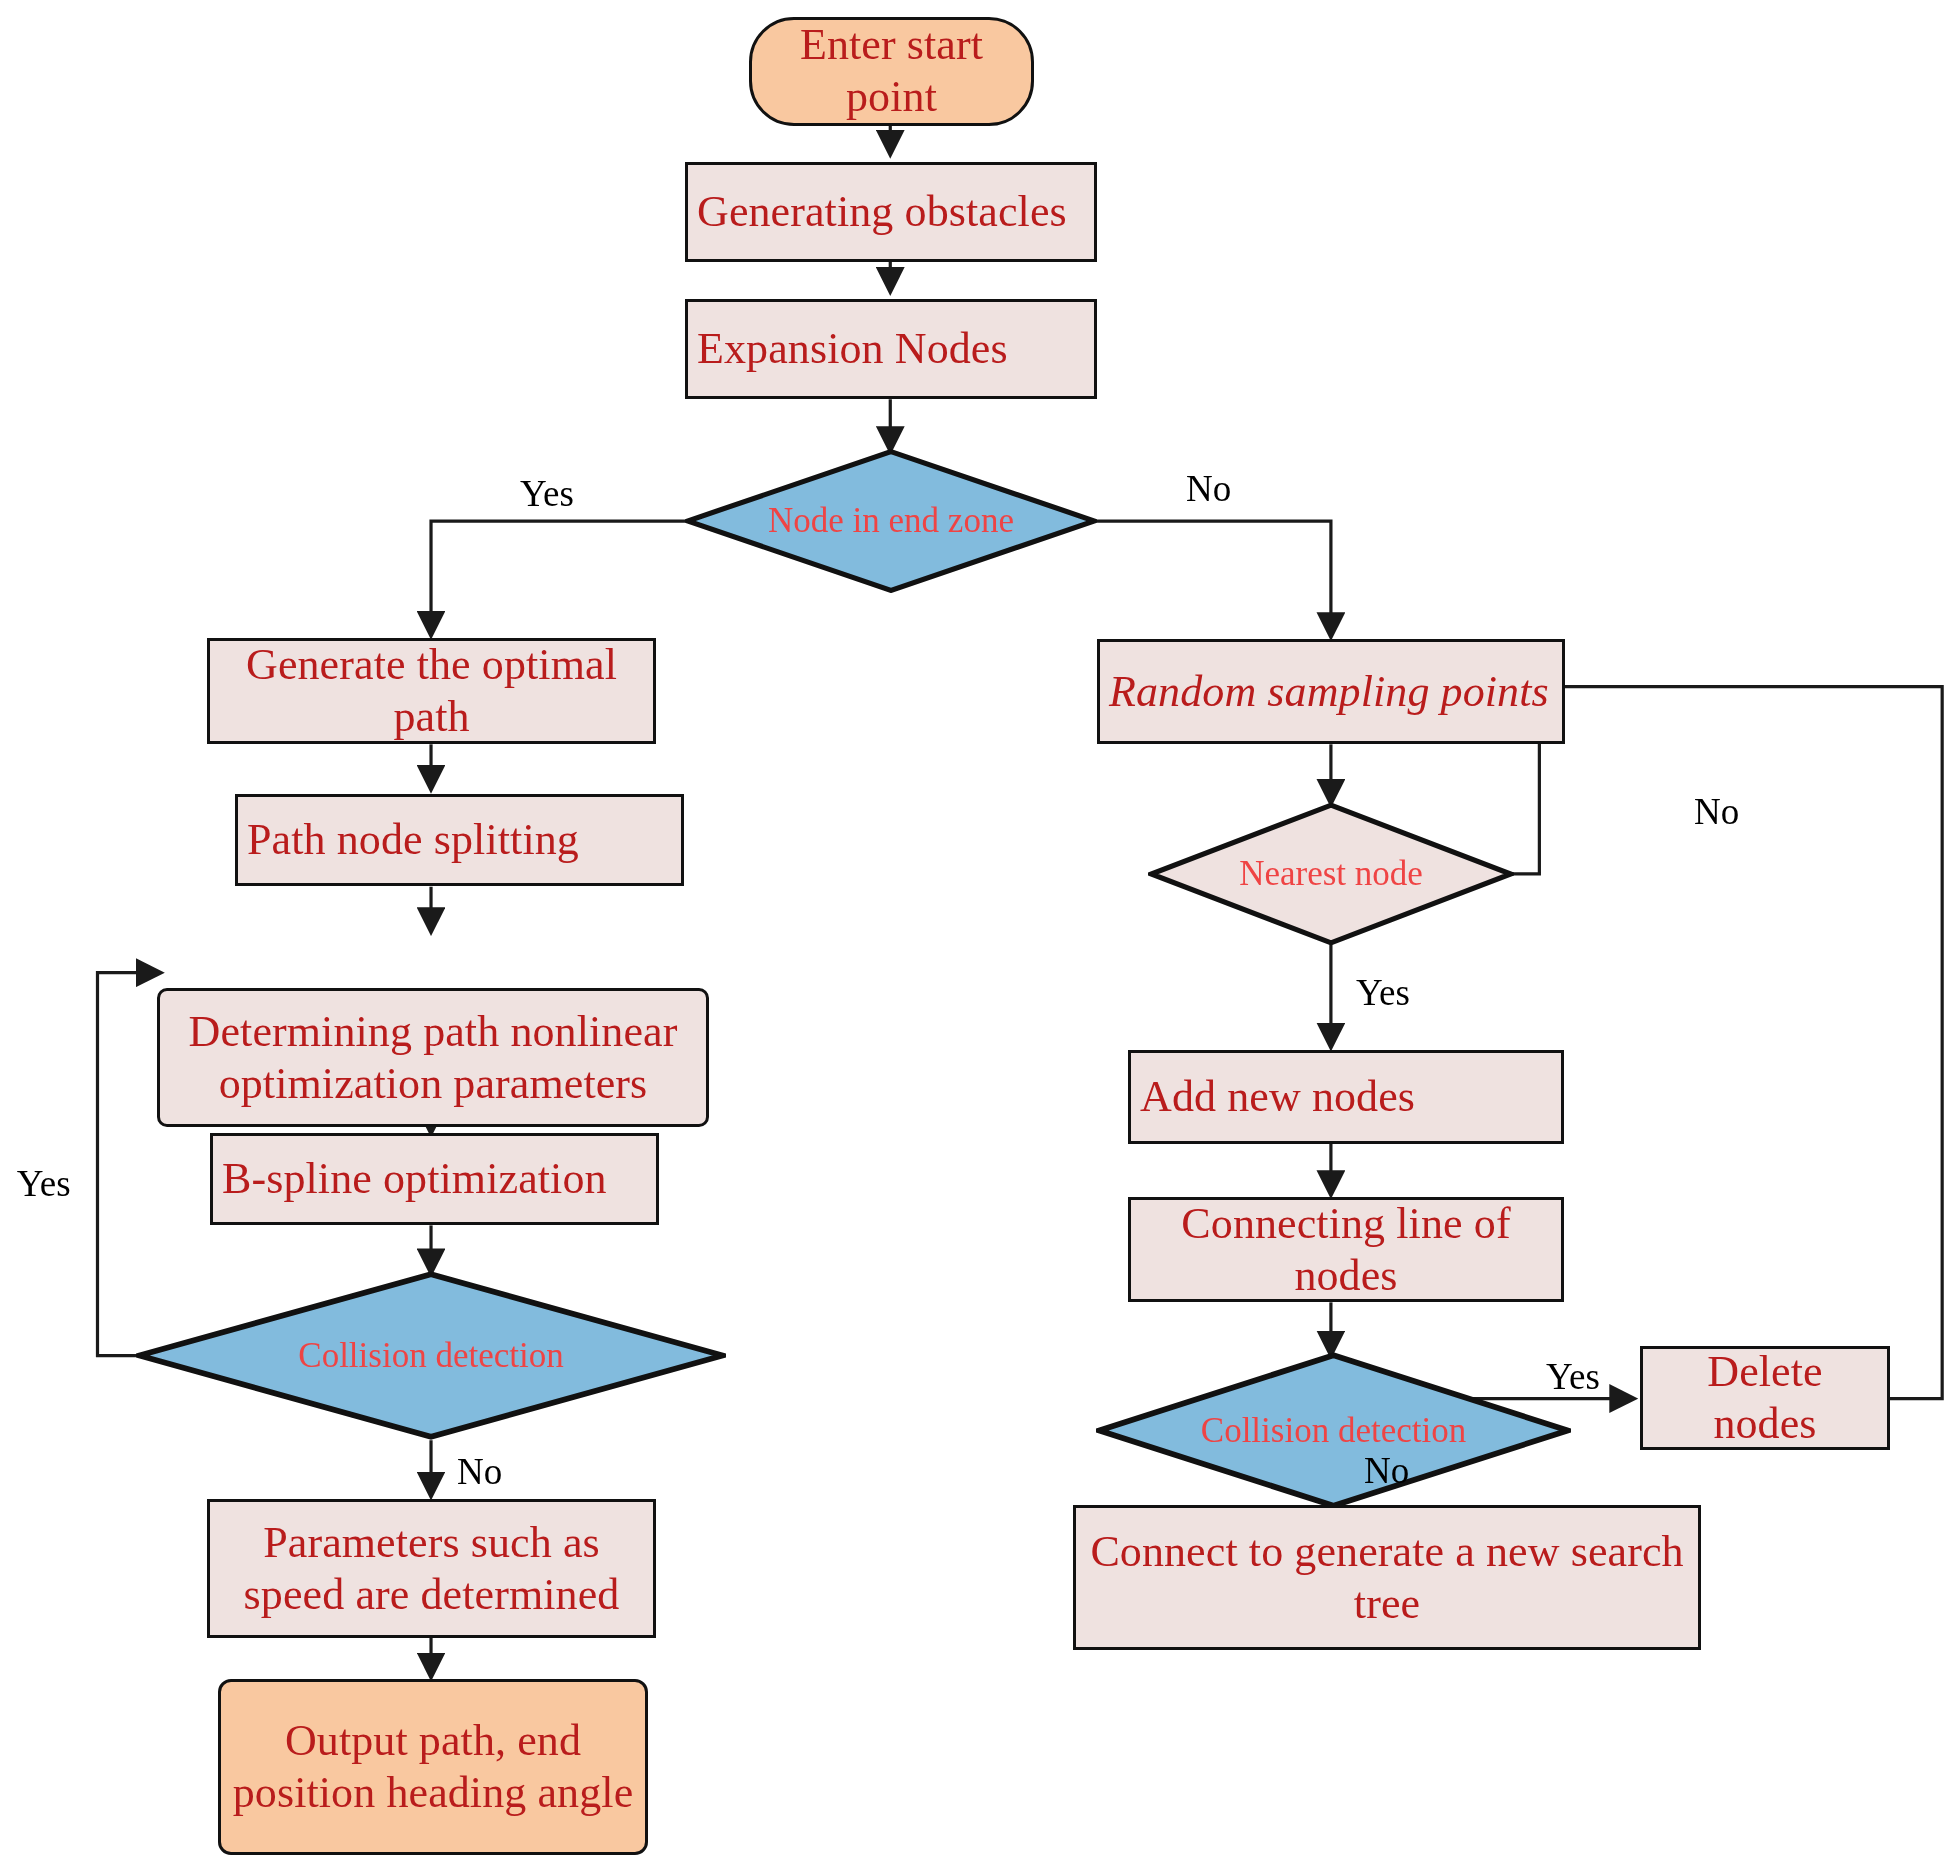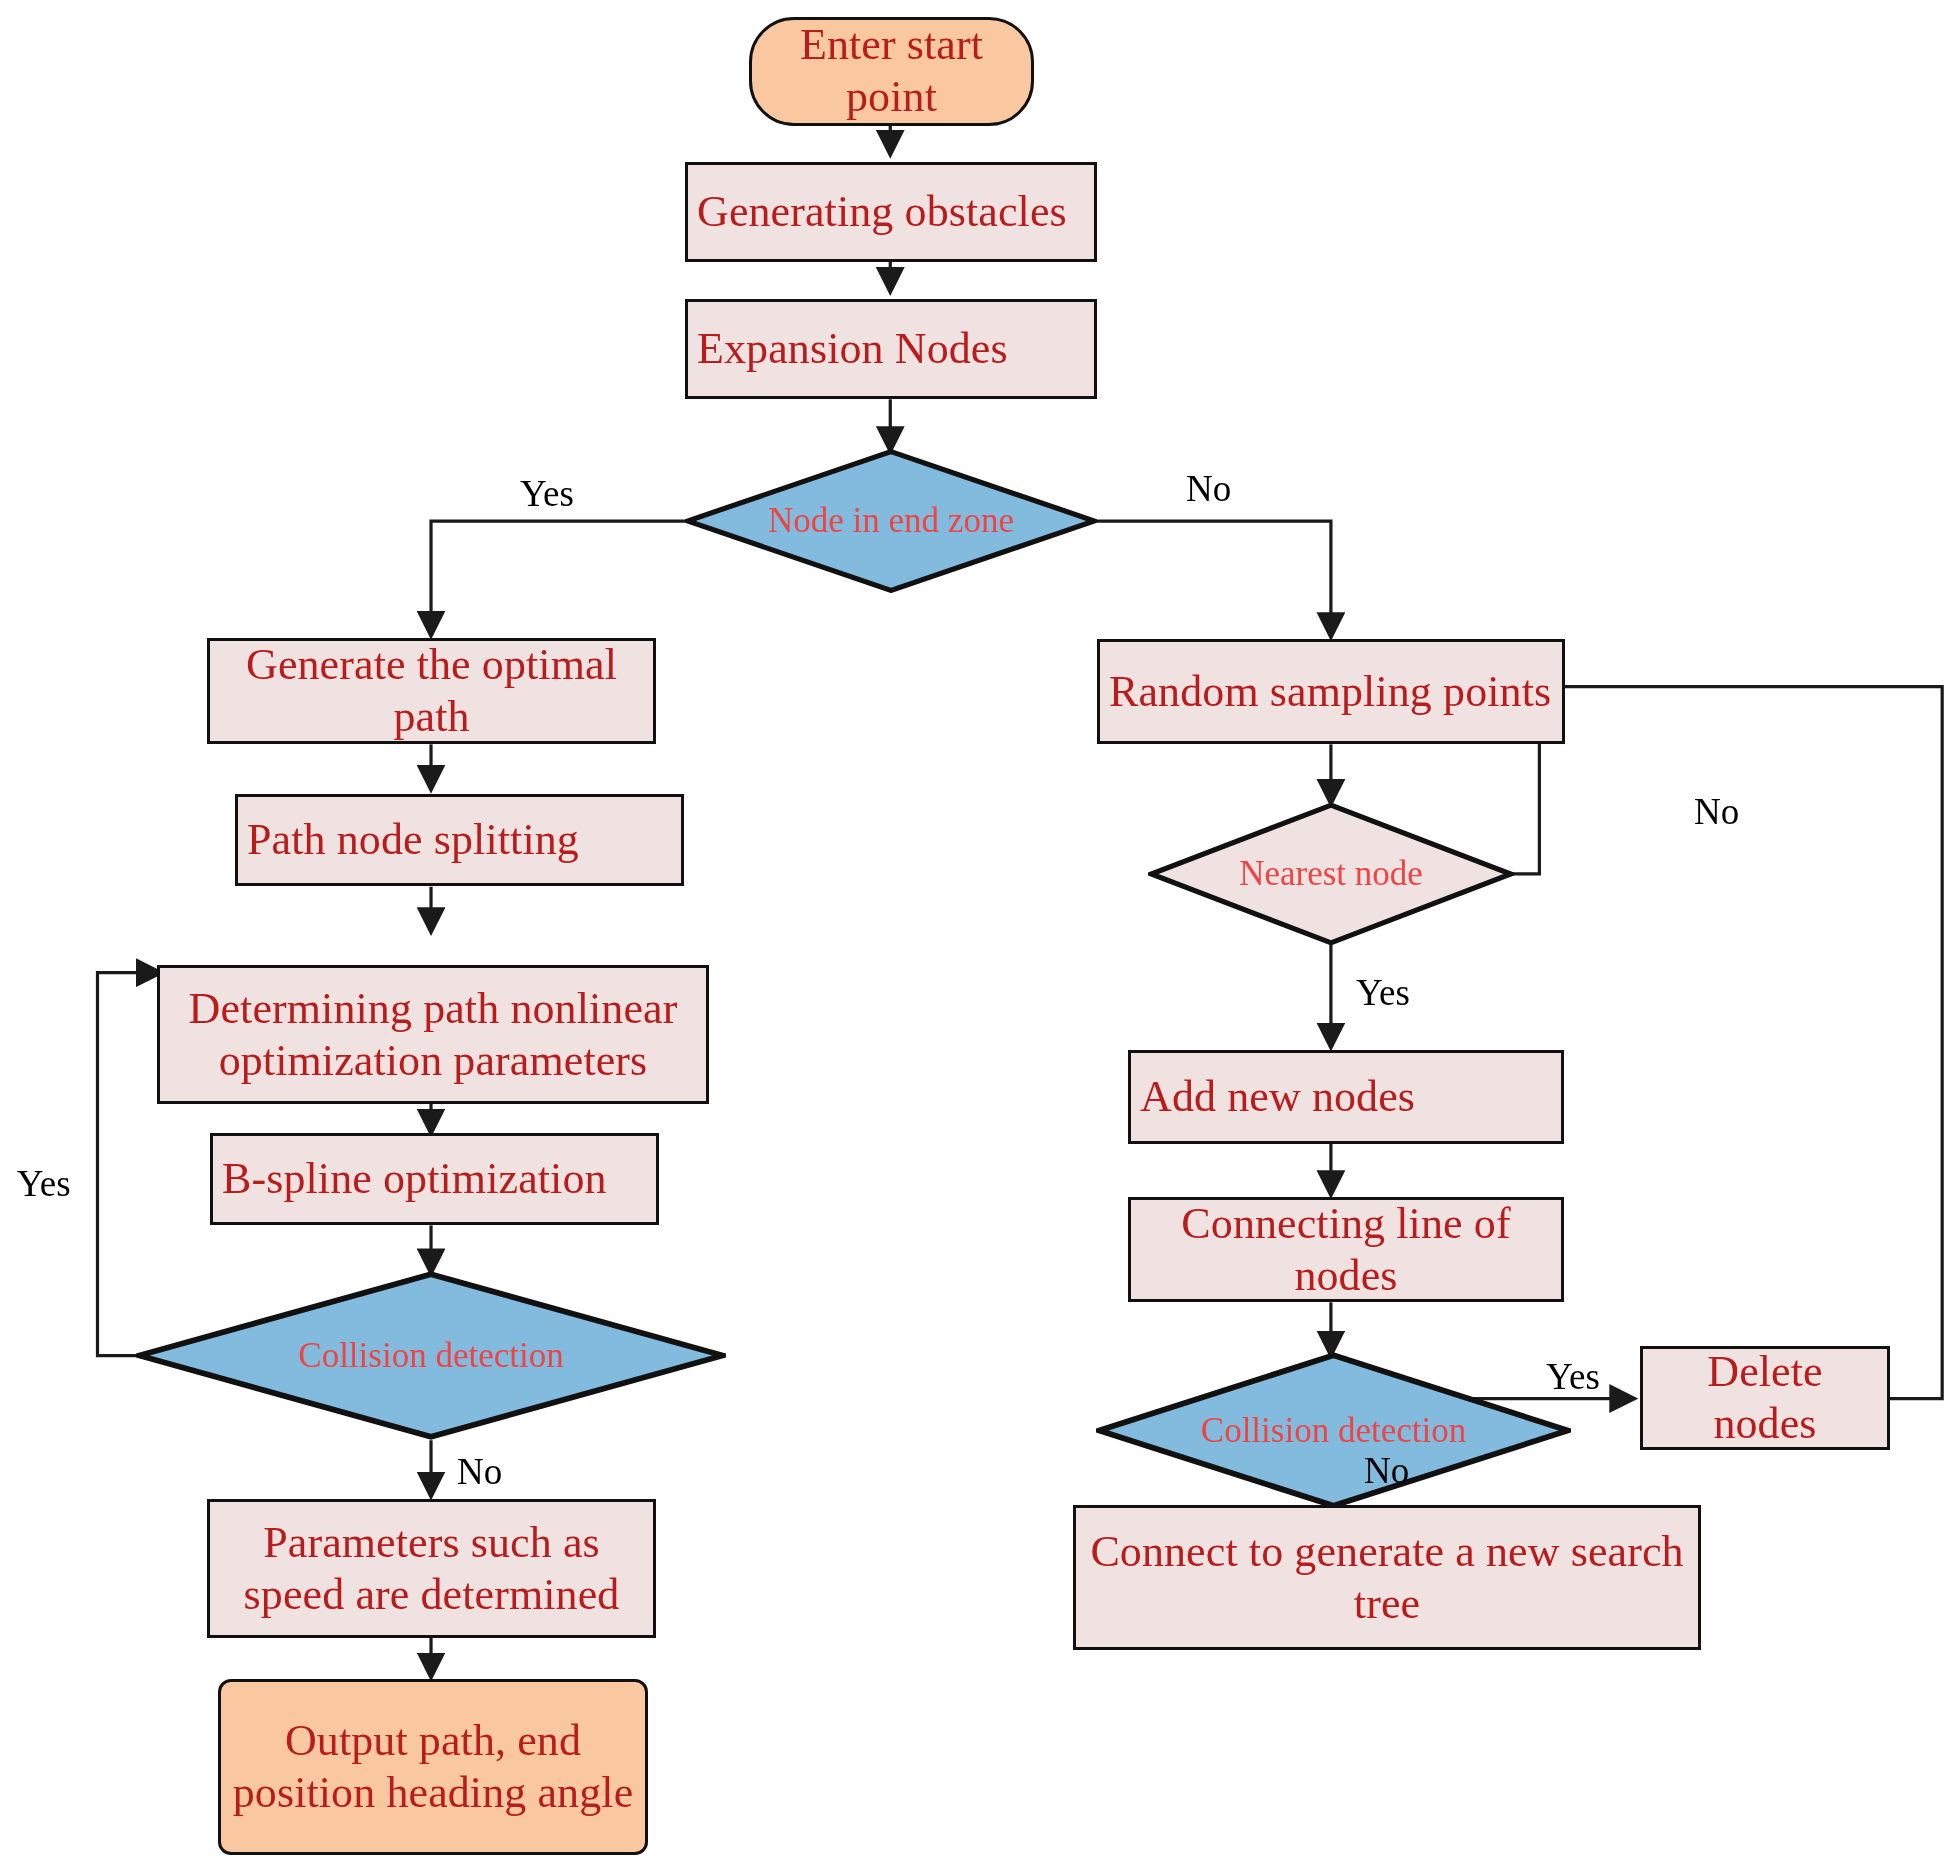--- a/index.html
+++ b/index.html
@@ -108,37 +108,37 @@
   </div>
 
   <div class="node proc" style="left:207px;top:638px;width:449px;height:106px;">
     <span>Generate the optimal path</span>
   </div>
 
   <div class="node proc" style="left:207px;top:794px;width:449px;height:92px;margin-left:28px;">
     <span>Path node splitting</span>
   </div>
 
-  <div class="node proc" style="left:157px;top:965px;width:552px;height:139px;">
+  <div class="node proc" style="left:157px;top:988px;width:552px;height:139px;border-radius:10px;">
     <span>Determining path nonlinear optimization parameters</span>
   </div>
 
   <div class="node proc" style="left:210px;top:1133px;width:449px;height:92px;">
     <span>B-spline optimization</span>
   </div>
 
   <div class="node proc" style="left:207px;top:1499px;width:449px;height:139px;">
     <span>Parameters such as speed are determined</span>
   </div>
 
   <div class="node term" style="left:218px;top:1679px;width:430px;height:176px;border-radius:13px;">
     <span>Output path, end position heading angle</span>
   </div>
 
-  <div class="node proc" style="left:1097px;top:639px;width:468px;height:105px;">
+  <div class="node proc" style="left:1097px;top:639px;width:468px;height:105px;font-style:italic;">
     <span>Random sampling points</span>
   </div>
 
   <div class="node proc" style="left:1128px;top:1050px;width:436px;height:94px;">
     <span>Add new nodes</span>
   </div>
 
   <div class="node proc" style="left:1128px;top:1197px;width:436px;height:105px;">
     <span>Connecting line of nodes</span>
   </div>

